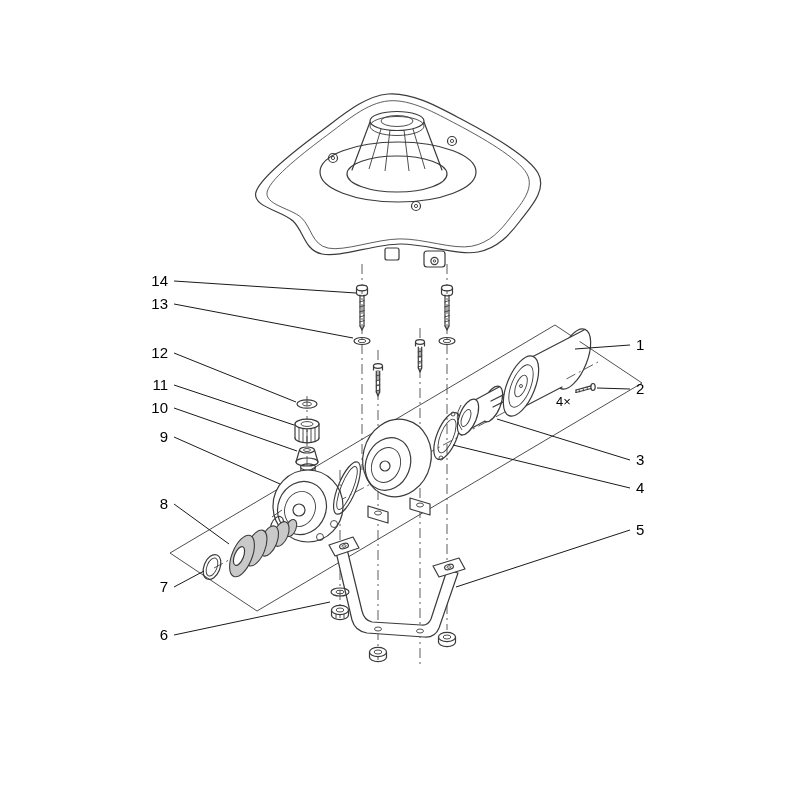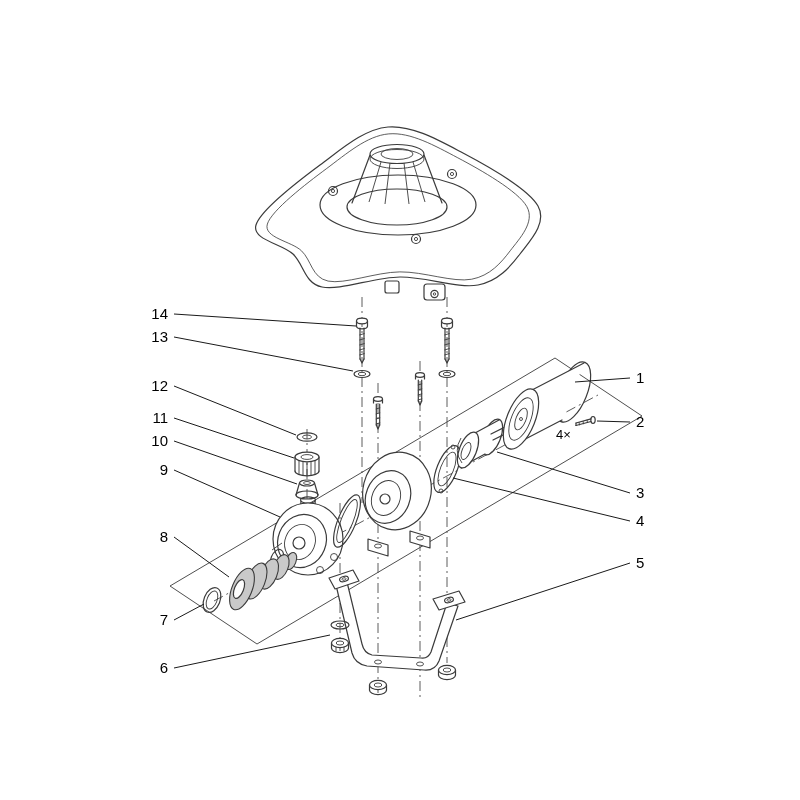--- a/index.html
+++ b/index.html
@@ -3,21 +3,20 @@
 <meta charset="utf-8">
 <style>
   html, body { margin: 0; padding: 0; background: #ffffff; }
   .stage {
     position: relative;
     width: 800px;
     height: 664px;
     background: #ffffff;
     font-family: "Liberation Sans", sans-serif;
     overflow: hidden;
-    margin-top: 33px;
   }
   svg { position: absolute; inset: 0; }
   .ln     { stroke: #3b3b3b; fill: none; stroke-width: 1.2; stroke-linecap: round; stroke-linejoin: round; }
   .thin   { stroke: #3b3b3b; fill: none; stroke-width: 0.9; }
   .fillw  { fill: #ffffff; }
   .solidw { fill: #ffffff; stroke: none; }
   .shade  { fill: #c9c9c9; stroke: #3b3b3b; stroke-width: 1.1; }
   .dash   { stroke: #4a4a4a; fill: none; stroke-width: 0.9; stroke-dasharray: 10 4 2 4; }
   .leader { stroke: #1a1a1a; fill: none; stroke-width: 1; }
   text.callout { font: 15px "Liberation Sans", sans-serif; fill: #000000; stroke: none; }

